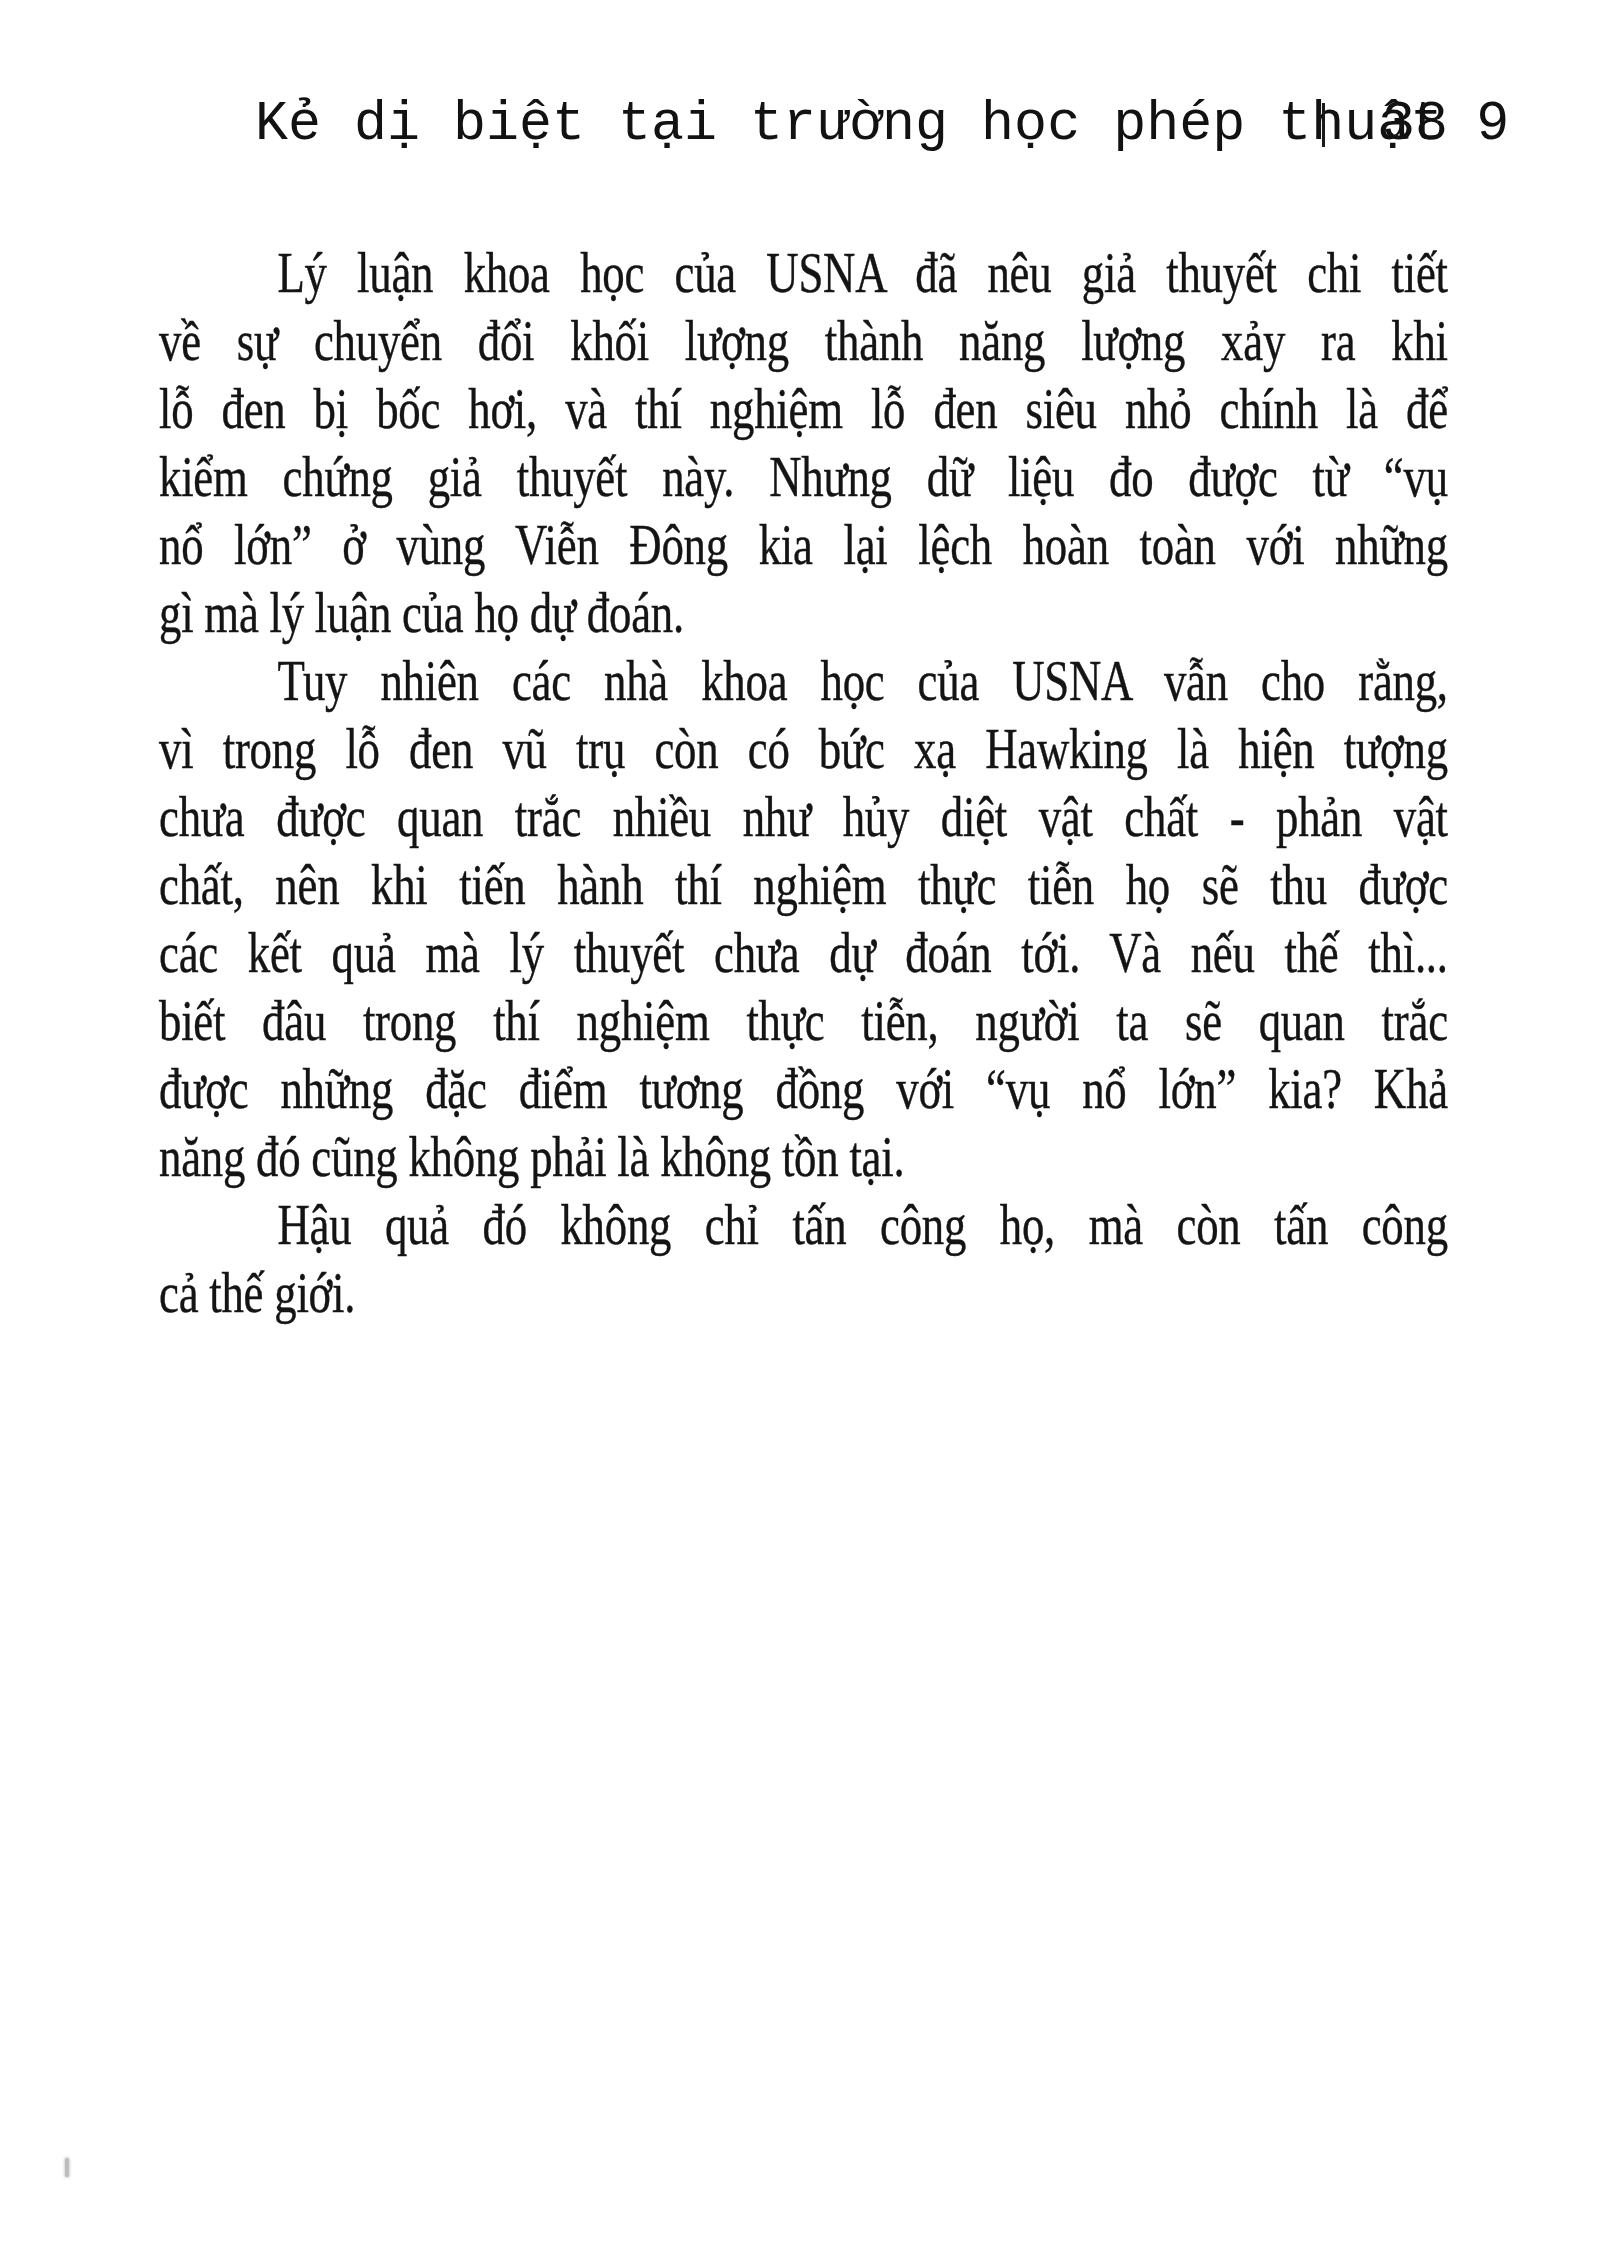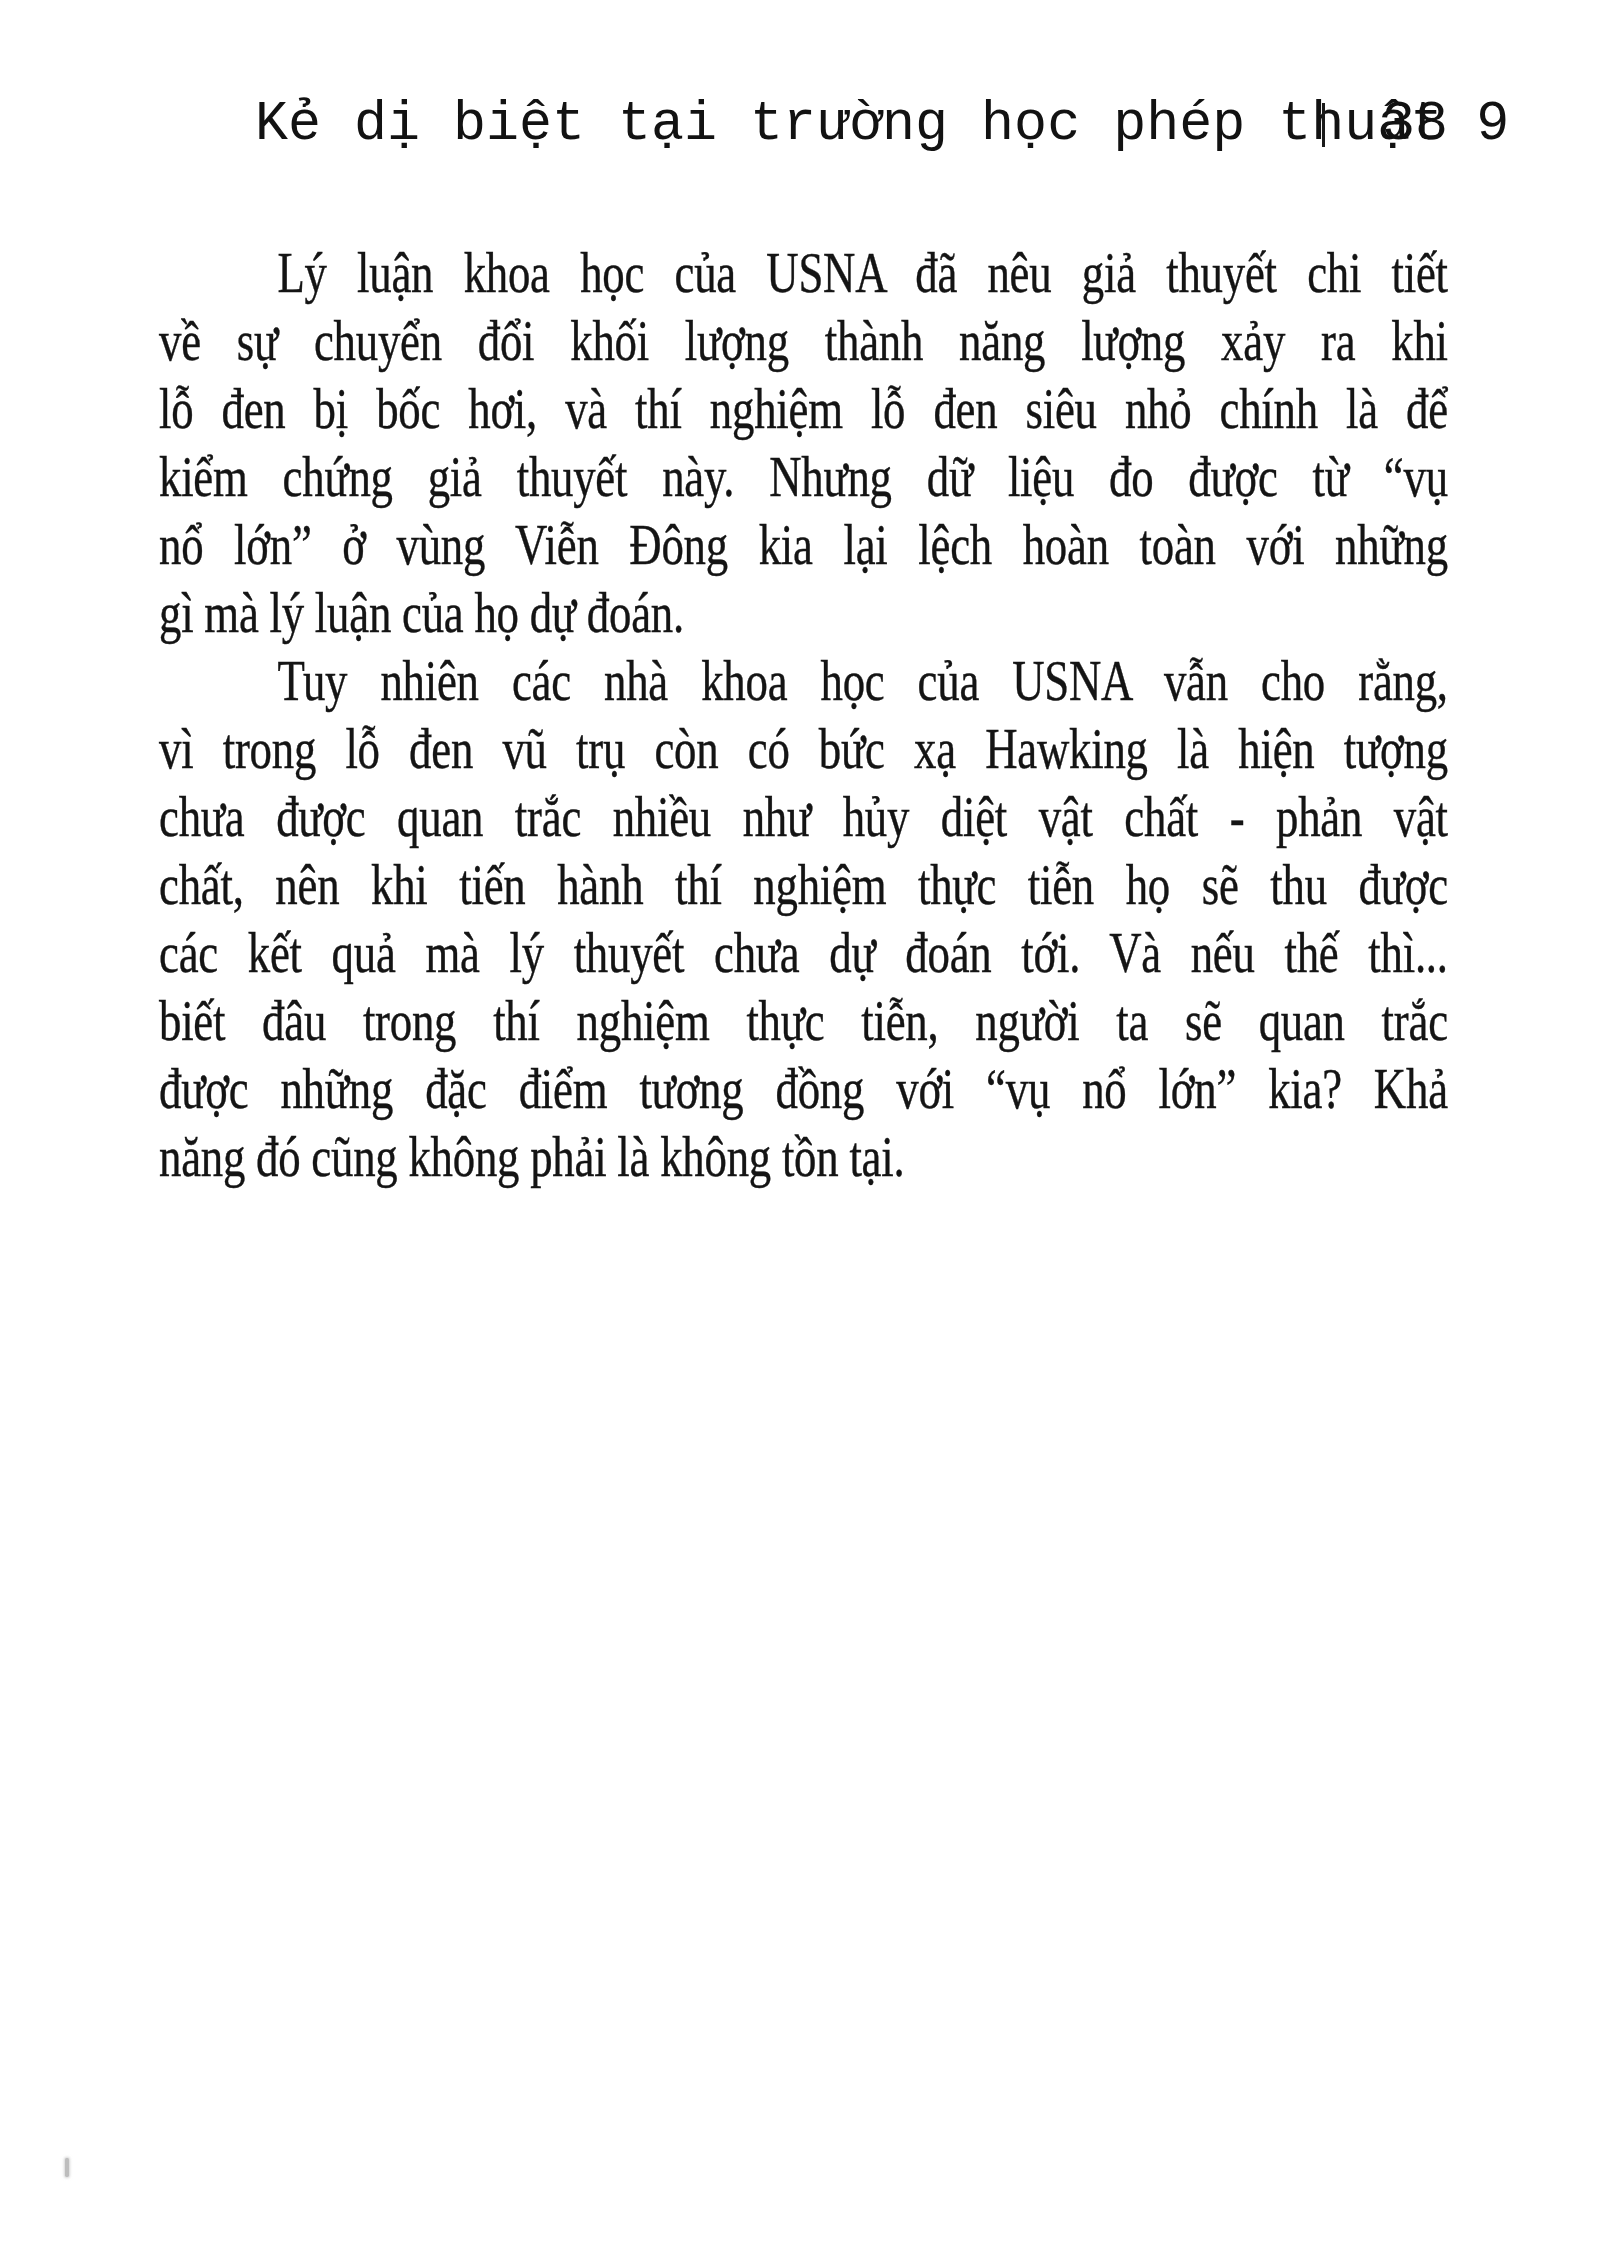--- a/index.html
+++ b/index.html
@@ -94,18 +94,22 @@
       <div>
         <div class="line indent">Tuy nhiên các nhà khoa học của USNA vẫn cho rằng,</div>
         <div class="line">vì trong lỗ đen vũ trụ còn có bức xạ Hawking là hiện tượng</div>
         <div class="line">chưa được quan trắc nhiều như hủy diệt vật chất - phản vật</div>
         <div class="line">chất, nên khi tiến hành thí nghiệm thực tiễn họ sẽ thu được</div>
         <div class="line">các kết quả mà lý thuyết chưa dự đoán tới. Và nếu thế thì...</div>
         <div class="line">biết đâu trong thí nghiệm thực tiễn, người ta sẽ quan trắc</div>
         <div class="line">được những đặc điểm tương đồng với “vụ nổ lớn” kia? Khả</div>
         <div class="line last">năng đó cũng không phải là không tồn tại.</div>
       </div>
+      <div>
+        <div class="line indent">Hậu quả đó không chỉ tấn công họ, mà còn tấn công</div>
+        <div class="line last">cả thế giới.</div>
+      </div>
     </div>
 
   <div class="artifact"></div>
 
 </div>
 
 
 </body></html>

